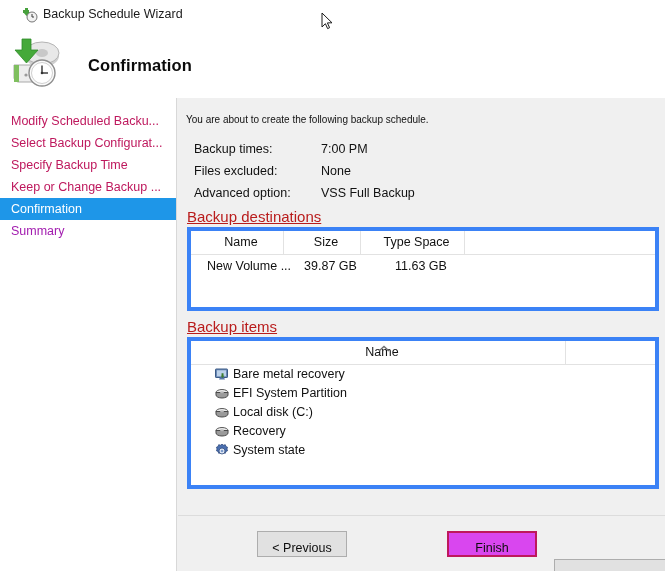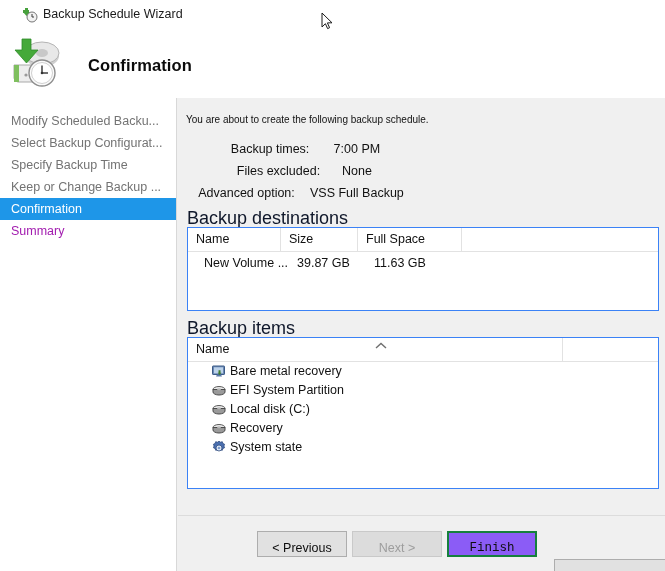--- a/index.html
+++ b/index.html
@@ -100,21 +100,21 @@
     background: #ffffff;
     border-right: 1px solid #d8d8d8;
     box-sizing: border-box;
   }
   .nav-item {
     position: relative;
     height: 22px;
     line-height: 22px;
     padding-left: 11px;
     font-size: 12.5px;
-    color: #737373;
+    color: #be185d;
     white-space: nowrap;
     cursor: default;
     box-sizing: border-box;
   }
   .nav-item:first-child { margin-top: 12px; }
   .nav-item.selected {
     background: #1e96e8;
     color: #ffffff;
     width: 176px;
   }
@@ -130,23 +130,22 @@
   }
   .intro {
     position: absolute;
     left: 8px; top: 16px;
     font-size: 10px;
     color: #111111;
     white-space: nowrap;
   }
   .summary-table {
     position: absolute;
-    left: 5px;
+    left: 16px;
     top: 40px;
-    text-align: center;
   }
   .summary-row {
     height: 22px;
     line-height: 22px;
     font-size: 12.5px;
     white-space: nowrap;
   }
   .summary-label {
     display: inline-block;
     width: 127px;
@@ -154,30 +153,32 @@
     vertical-align: top;
   }
   .summary-value {
     display: inline-block;
     color: #111111;
     vertical-align: top;
   }
 
   .group-label {
     position: absolute;
-    font-size: 18px;
-    color: #0f172a;
-    white-space: nowrap;
+    font-size: 15px;
+    color: #b91c1c;
+    white-space: nowrap;
+    text-decoration: underline;
   }
   .listbox {
     position: absolute;
     background: #ffffff;
-    border: 1px solid #3b82f6;
+    border: 4px solid #3b82f6;
     box-sizing: border-box;
     overflow: hidden;
+    text-align: center;
   }
 
   
   #dest-group-label { left: 9px; top: 110px; }
   #dest-listbox { left: 9px; top: 129px; width: 472px; height: 84px; }
   .dest-header {
     position: relative;
     height: 23px;
     border-bottom: 1px solid #e2e2e2;
     background: #ffffff;
@@ -301,24 +302,23 @@
     cursor: default;
     white-space: nowrap;
     padding: 4px;
   }
   .btn.disabled {
     color: #9d9d9d;
     background: #dcdcdc;
     border-color: #c9c9c9;
   }
   .btn.default {
-    border: 2px solid #15803d;
-    background: #8b5cf6;
+    border: 2px solid #be185d;
+    background: #d946ef;
     line-height: 22px;
-    font-family: Liberation Mono, monospace;
   }
   #btn-previous { left: 79px;  width: 90px; }
   #btn-next     { left: 174px; width: 90px; }
   #btn-finish   { left: 269px; width: 90px; }
   #btn-cancel   { left: 376px; width: 112px; margin-top: 28px; }
 
   
   .cursor {
     position: absolute;
     left: 321px;
@@ -396,21 +396,21 @@
         <div class="summary-row">
           <span class="summary-label">Advanced option:</span><span class="summary-value">VSS Full Backup</span>
         </div>
       </div>
 
       <div class="group-label" id="dest-group-label">Backup destinations</div>
       <div class="listbox" id="dest-listbox">
         <div class="dest-header">
           <div class="col c-name">Name</div>
           <div class="col c-size">Size</div>
-          <div class="col c-used">Full Space</div>
+          <div class="col c-used">Type Space</div>
           <div class="col c-blank"></div>
         </div>
         <div class="dest-row">
           <div class="cell c-name">New Volume ...</div>
           <div class="cell c-size">39.87 GB</div>
           <div class="cell c-used">11.63 GB</div>
         </div>
       </div>
 
       <div class="group-label" id="items-group-label">Backup items</div>
@@ -479,21 +479,20 @@
             </svg>
           </span>
           <span>System state</span>
         </div>
       </div>
     </div>
 
     <div class="divider"></div>
     <div class="buttonbar">
       <button class="btn" id="btn-previous">&lt; Previous</button>
-      <button class="btn disabled" id="btn-next">Next &gt;</button>
       <button class="btn default" id="btn-finish">Finish</button>
       <button class="btn" id="btn-cancel">Cancel</button>
     </div>
   </div>
 
   <span class="cursor">
     <svg width="14" height="20" viewBox="0 0 14 20">
       <path d="M1 1 L1 15 L4.4 11.7 L6.6 16.6 L8.6 15.7 L6.4 10.9 L11 10.8 Z" fill="#ffffff" stroke="#1a1a1a" stroke-width="1"></path>
     </svg>
   </span>

